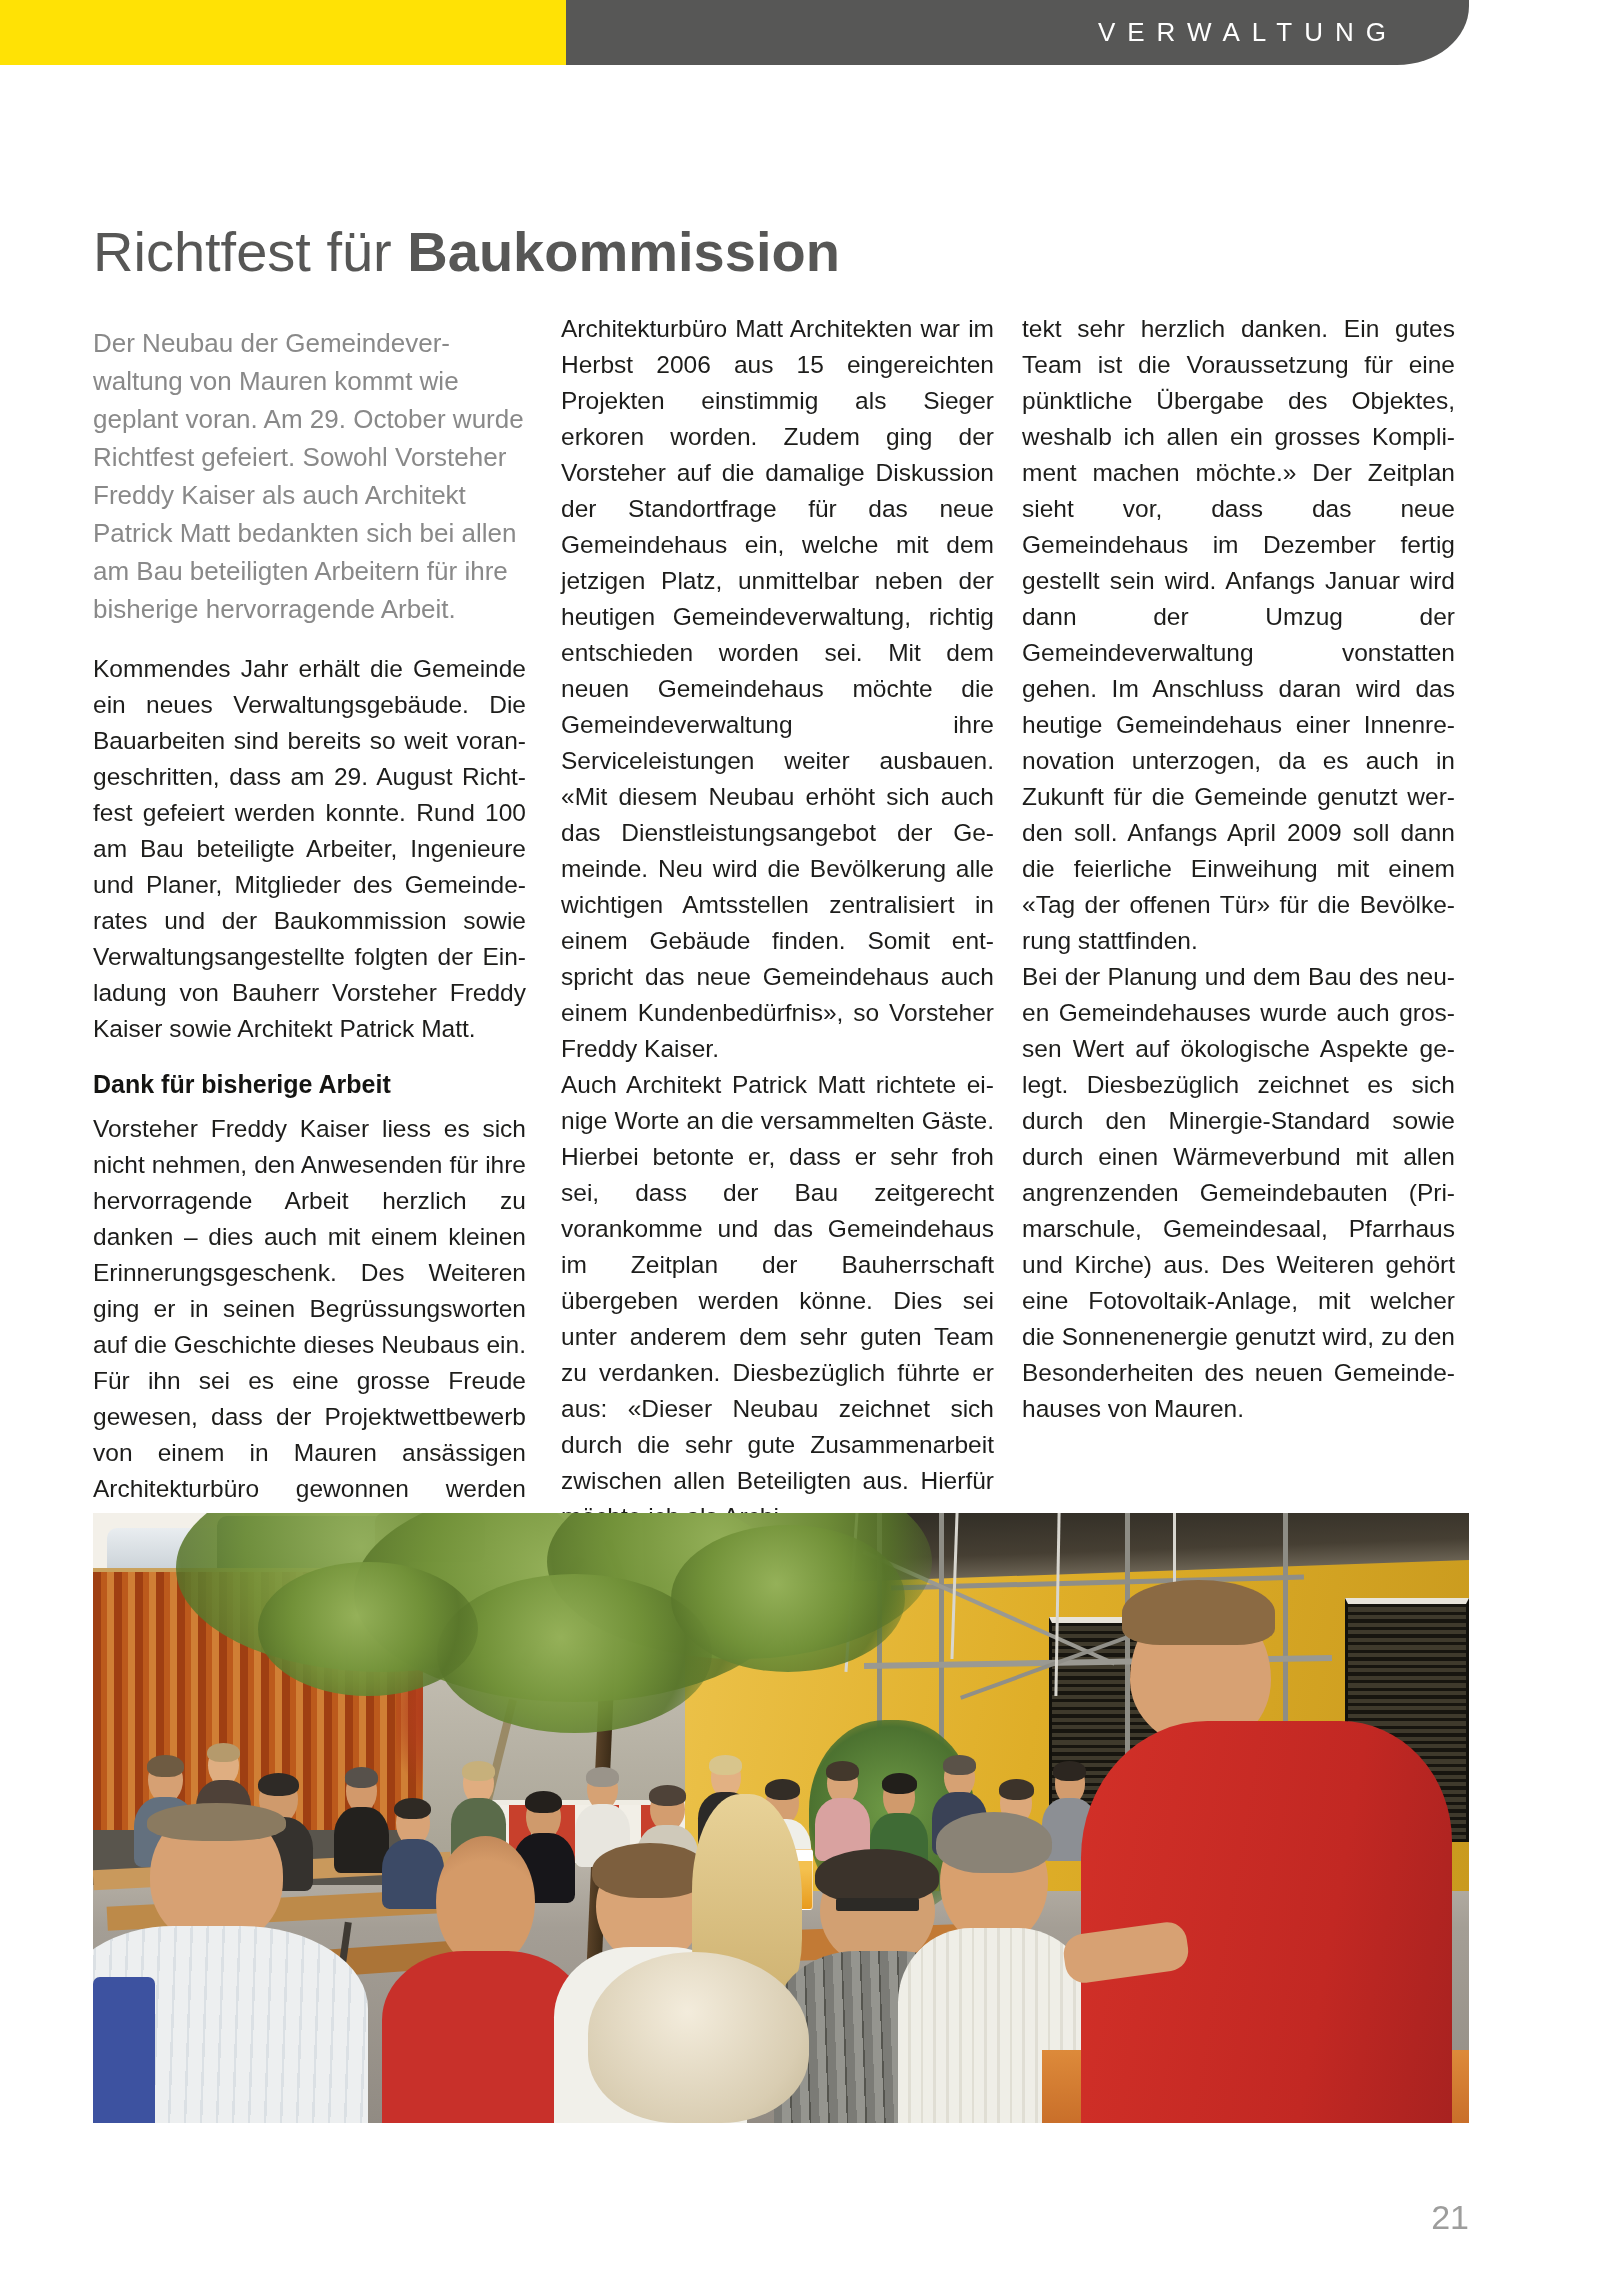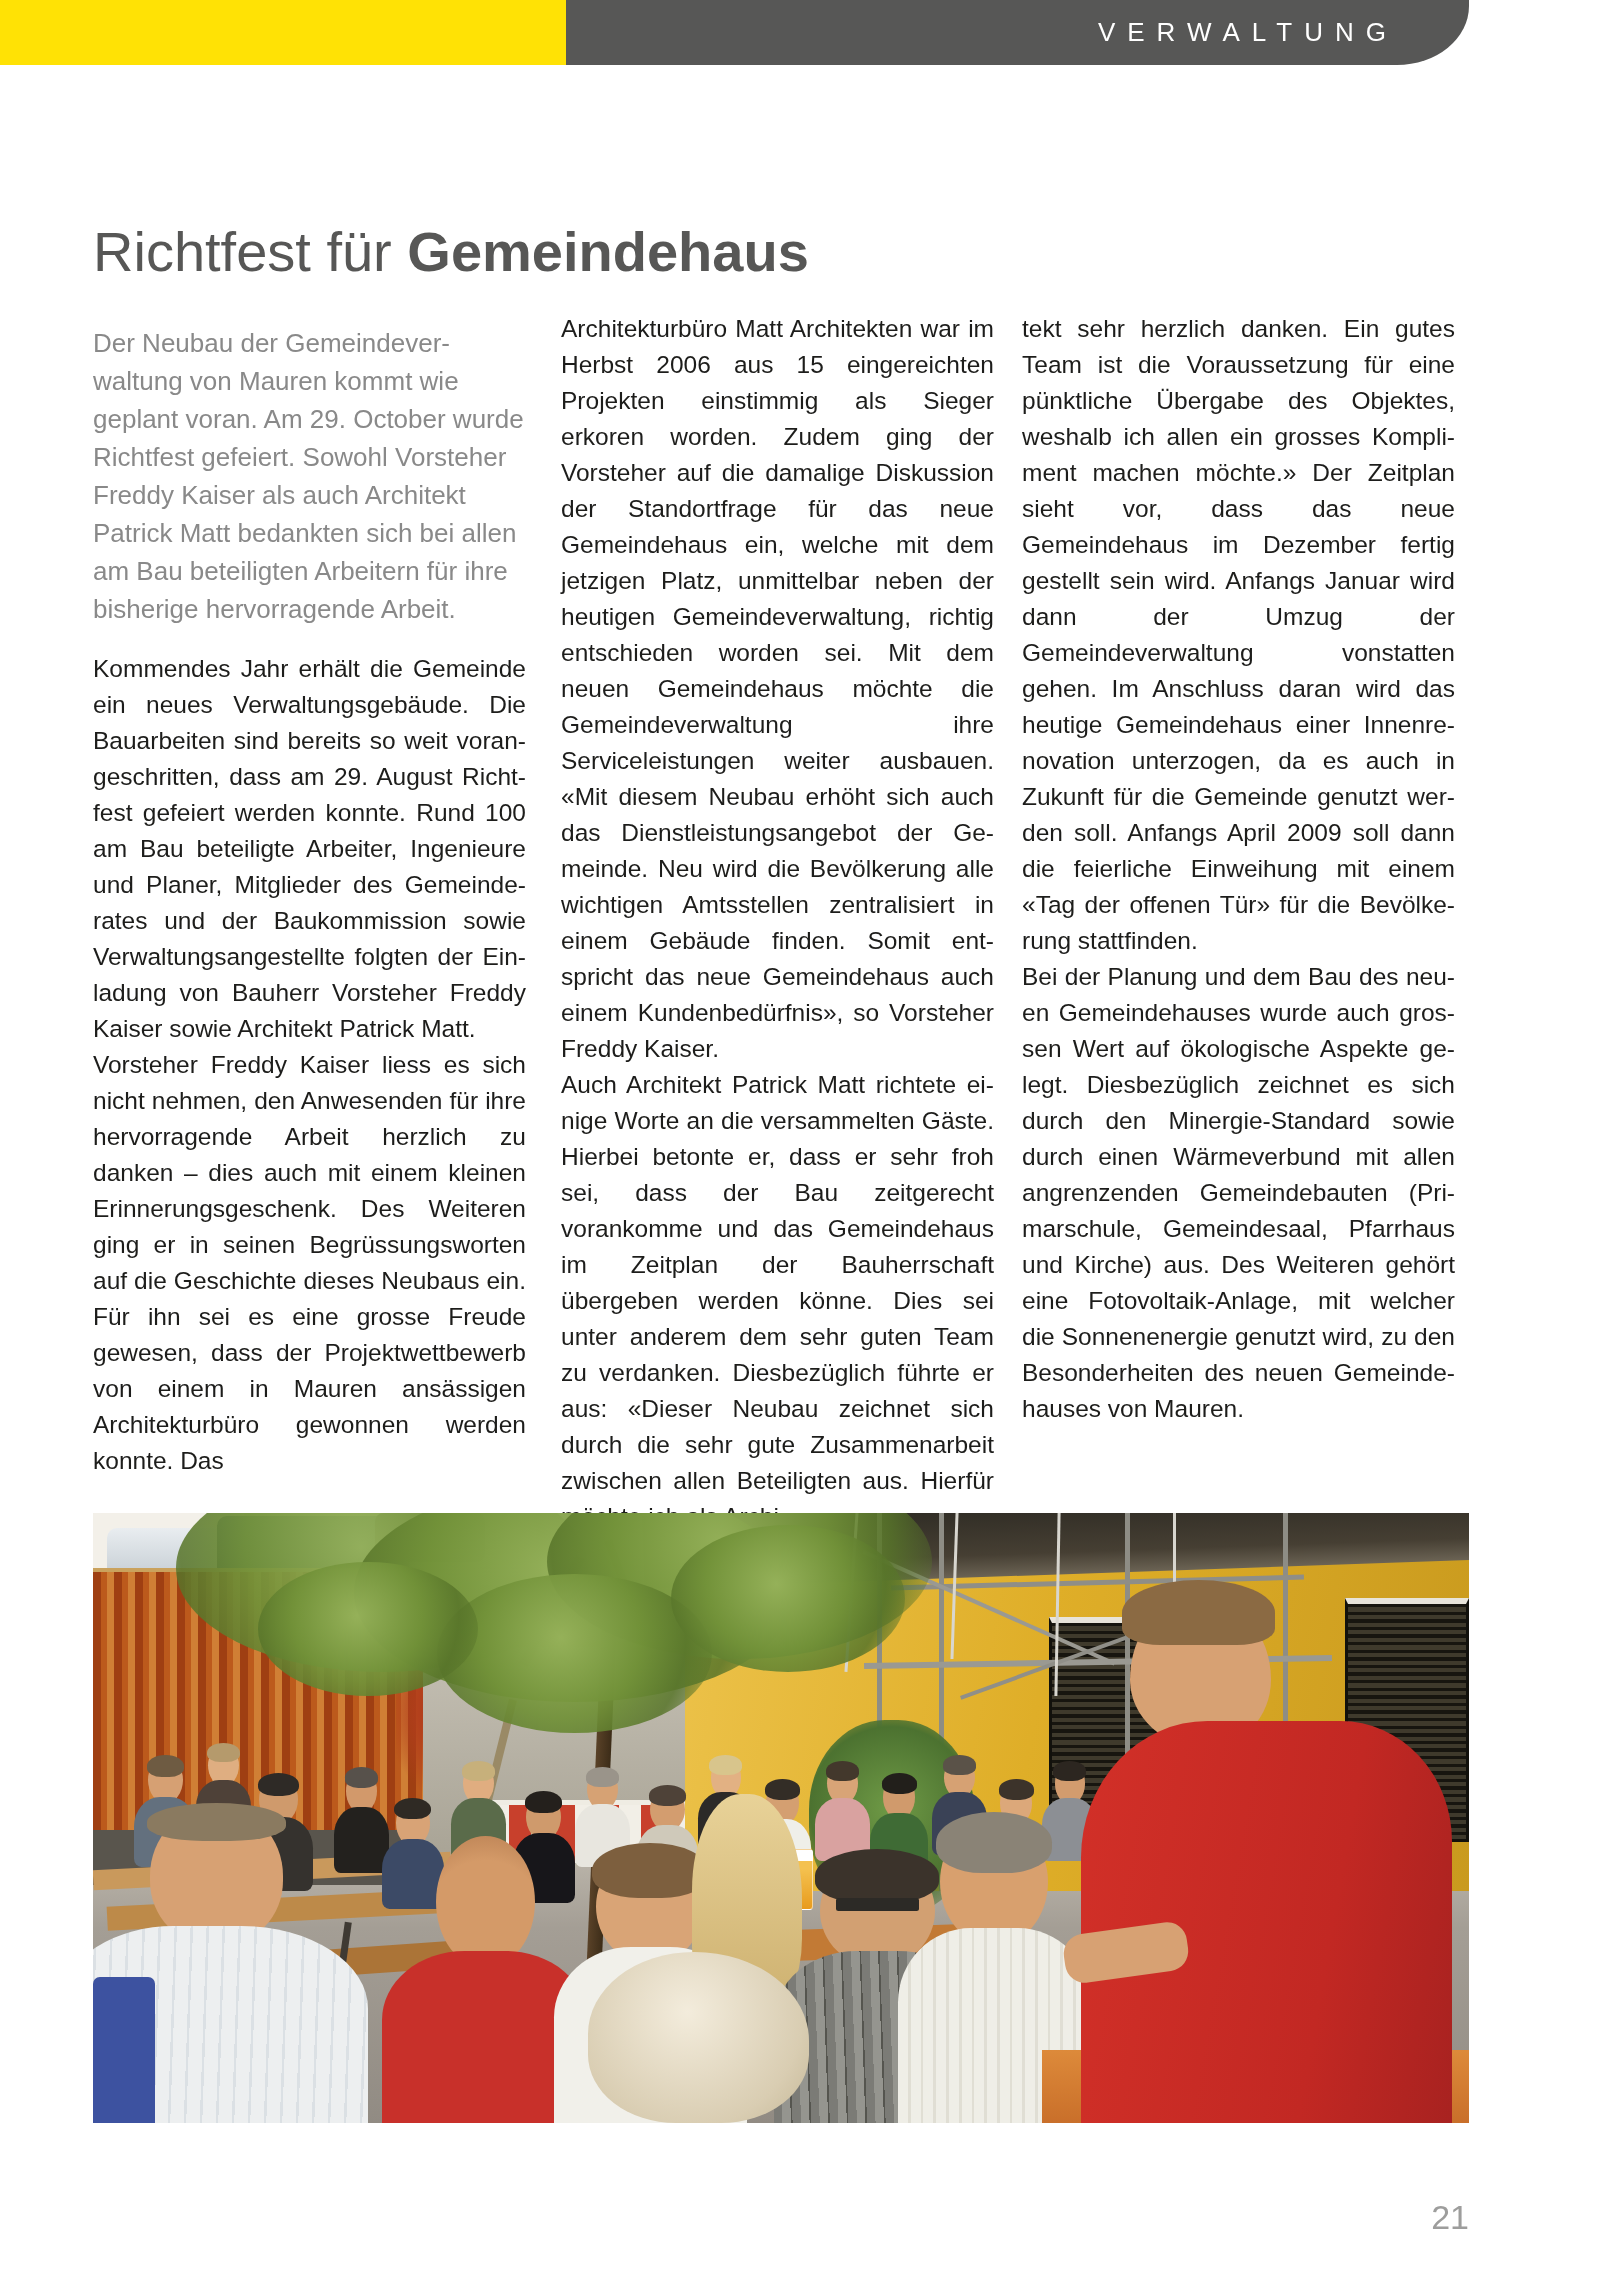--- a/index.html
+++ b/index.html
@@ -180,26 +180,27 @@
   .beerM2{left:50.5%;top:55%;width:1.8%;height:10%;}
 </style>
 </head>
 <body>
 
 <div class="hdr-yellow"></div>
 <div class="hdr-gray">
   <span class="hdr-tag">VERWALTUNG</span>
 </div>
 
-<h1 class="title"><span class="lt">Richtfest für </span><span class="bd">Gemeindehaus</span></h1>
+<h1 class="title"><span class="lt">Richtfest für </span><span class="bd">Baukommission</span></h1>
 
 <p class="lede">Der Neubau der Gemeindever­waltung von Mauren kommt wie geplant voran. Am 29. October wurde Richtfest gefeiert. Sowohl Vorsteher Freddy Kaiser als auch Architekt Patrick Matt bedankten sich bei allen am Bau beteiligten Arbeitern für ihre bisherige hervorragende Arbeit.</p>
 
 <div class="col col-1">
   <p>Kommendes Jahr erhält die Gemeinde ein neues Verwaltungsgebäude. Die Bauarbeiten sind bereits so weit voran­geschritten, dass am 29. August Richt­fest gefeiert werden konnte. Rund 100 am Bau beteiligte Arbeiter, Ingenieure und Planer, Mitglieder des Gemeinde­rates und der Baukommission sowie Verwaltungsangestellte folgten der Ein­ladung von Bauherr Vorsteher Freddy Kaiser sowie Architekt Patrick Matt.</p>
+  <h3>Dank für bisherige Arbeit</h3>
   <p>Vorsteher Freddy Kaiser liess es sich nicht nehmen, den Anwesenden für ihre hervorragende Arbeit herzlich zu danken – dies auch mit einem kleinen Erinnerungsgeschenk. Des Weiteren ging er in seinen Begrüssungsworten auf die Geschichte dieses Neubaus ein. Für ihn sei es eine grosse Freude gewe­sen, dass der Projektwettbewerb von einem in Mauren ansässigen Architek­turbüro gewonnen werden konnte. Das</p>
 </div>
 
 <div class="col col-2">
   <p>Architekturbüro Matt Architekten war im Herbst 2006 aus 15 eingereichten Projekten einstimmig als Sieger erkoren worden. Zudem ging der Vorsteher auf die damalige Diskussion der Standort­frage für das neue Gemeindehaus ein, welche mit dem jetzigen Platz, unmit­telbar neben der heutigen Gemeinde­verwaltung, richtig entschieden worden sei. Mit dem neuen Gemeindehaus möchte die Gemeindeverwaltung ihre Serviceleistungen weiter ausbauen. «Mit diesem Neubau erhöht sich auch das Dienstleistungsangebot der Ge­meinde. Neu wird die Bevölkerung alle wichtigen Amtsstellen zentralisiert in einem Gebäude finden. Somit ent­spricht das neue Gemeindehaus auch einem Kundenbedürfnis», so Vorsteher Freddy Kaiser.</p>
   <p>Auch Architekt Patrick Matt richtete ei­nige Worte an die versammelten Gäste. Hierbei betonte er, dass er sehr froh sei, dass der Bau zeitgerecht vorankomme und das Gemeindehaus im Zeitplan der Bauherrschaft übergeben werden kön­ne. Dies sei unter anderem dem sehr guten Team zu verdanken. Diesbezüg­lich führte er aus: «Dieser Neubau zeichnet sich durch die sehr gute Zu­sammenarbeit zwischen allen Betei­ligten aus. Hierfür möchte ich als Archi-</p>
 </div>
 
 <div class="col col-3">
   <p>tekt sehr herzlich danken. Ein gutes Team ist die Voraussetzung für eine pünktliche Übergabe des Objektes, weshalb ich allen ein grosses Kompli­ment machen möchte.» Der Zeitplan sieht vor, dass das neue Gemeindehaus im Dezember fertig gestellt sein wird. Anfangs Januar wird dann der Umzug der Gemeindeverwaltung vonstatten gehen. Im Anschluss daran wird das heutige Gemeindehaus einer Innenre­novation unterzogen, da es auch in Zukunft für die Gemeinde genutzt wer­den soll. Anfangs April 2009 soll dann die feierliche Einweihung mit einem «Tag der offenen Tür» für die Bevölke­rung stattfinden.</p>

